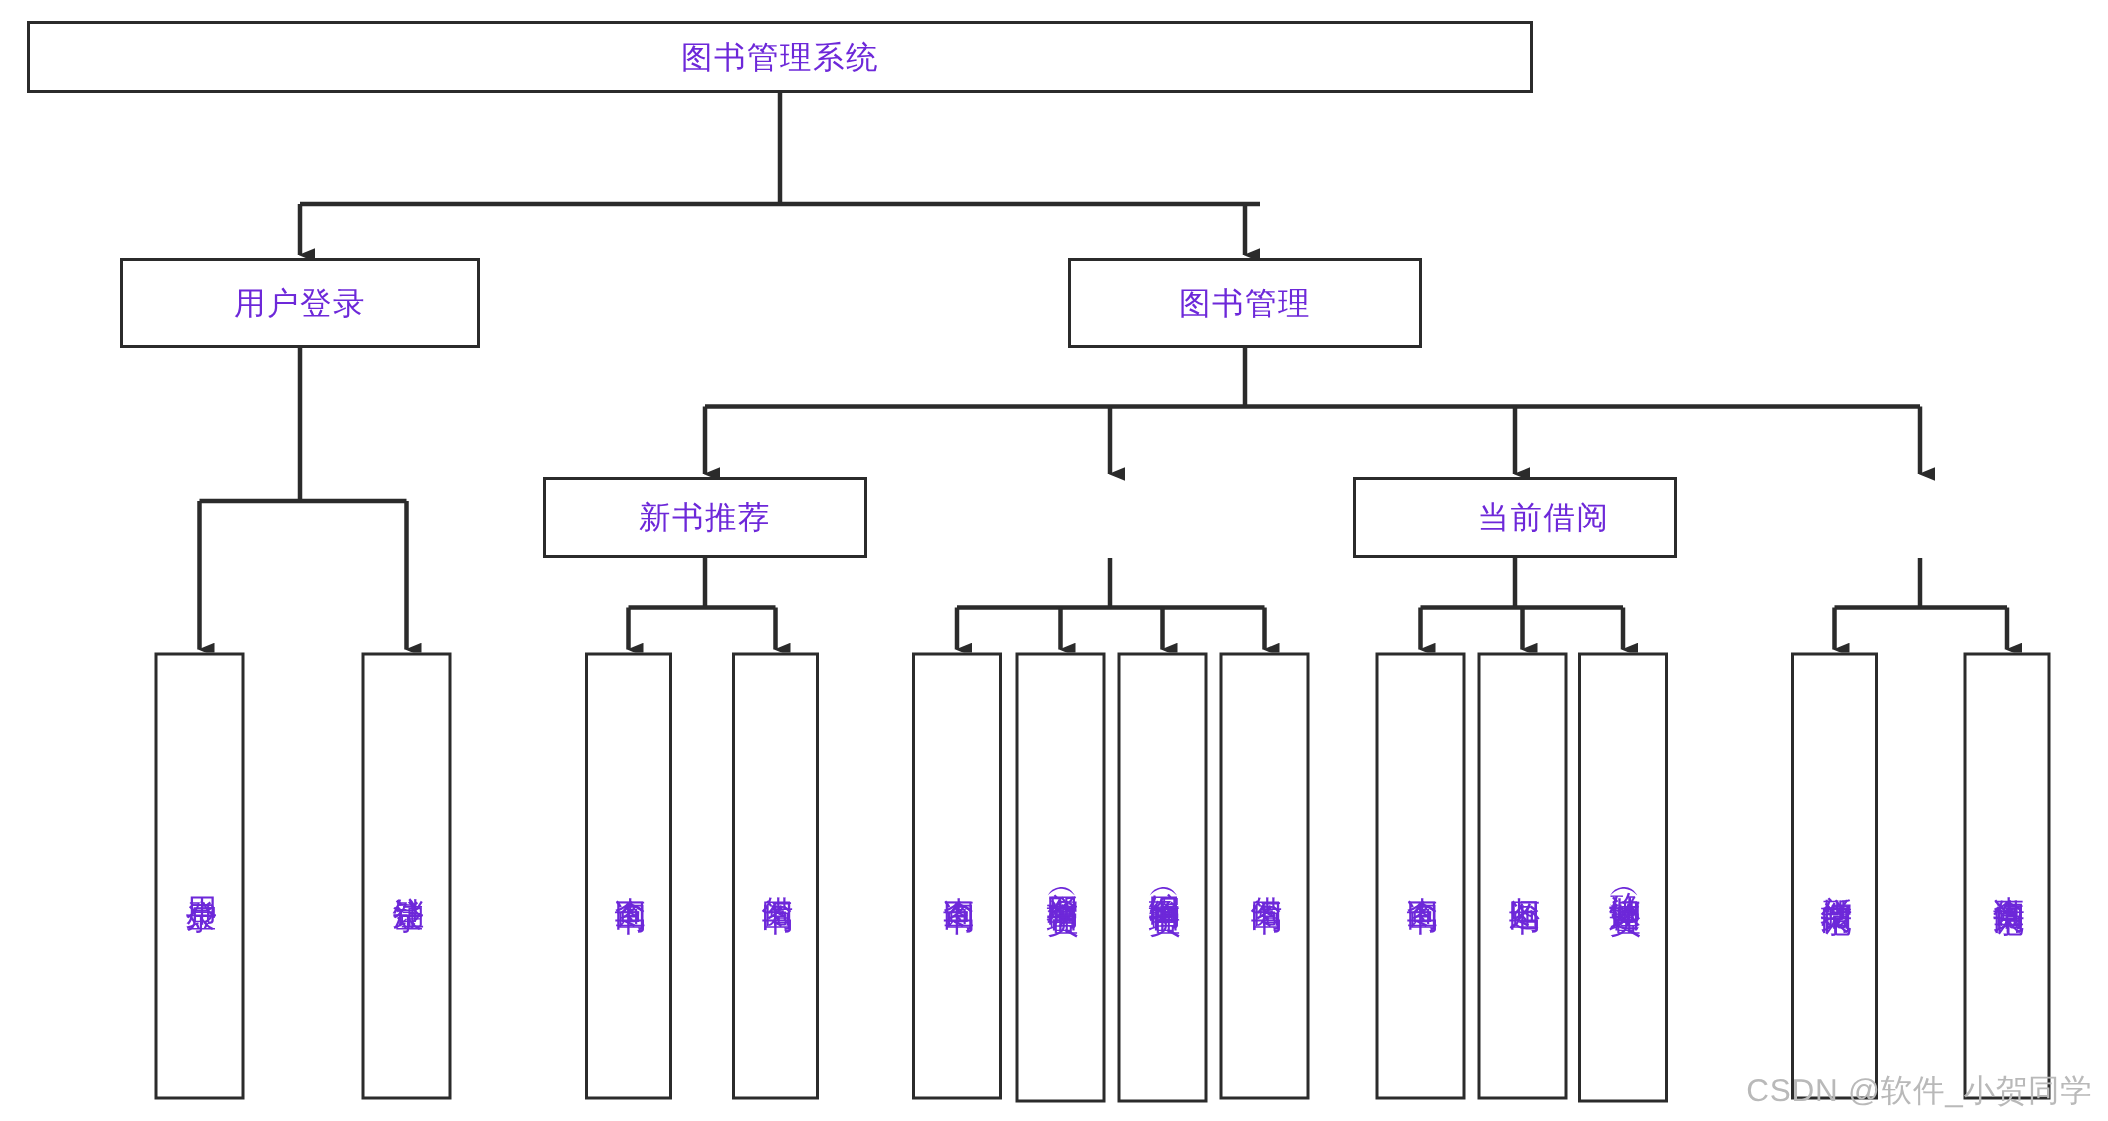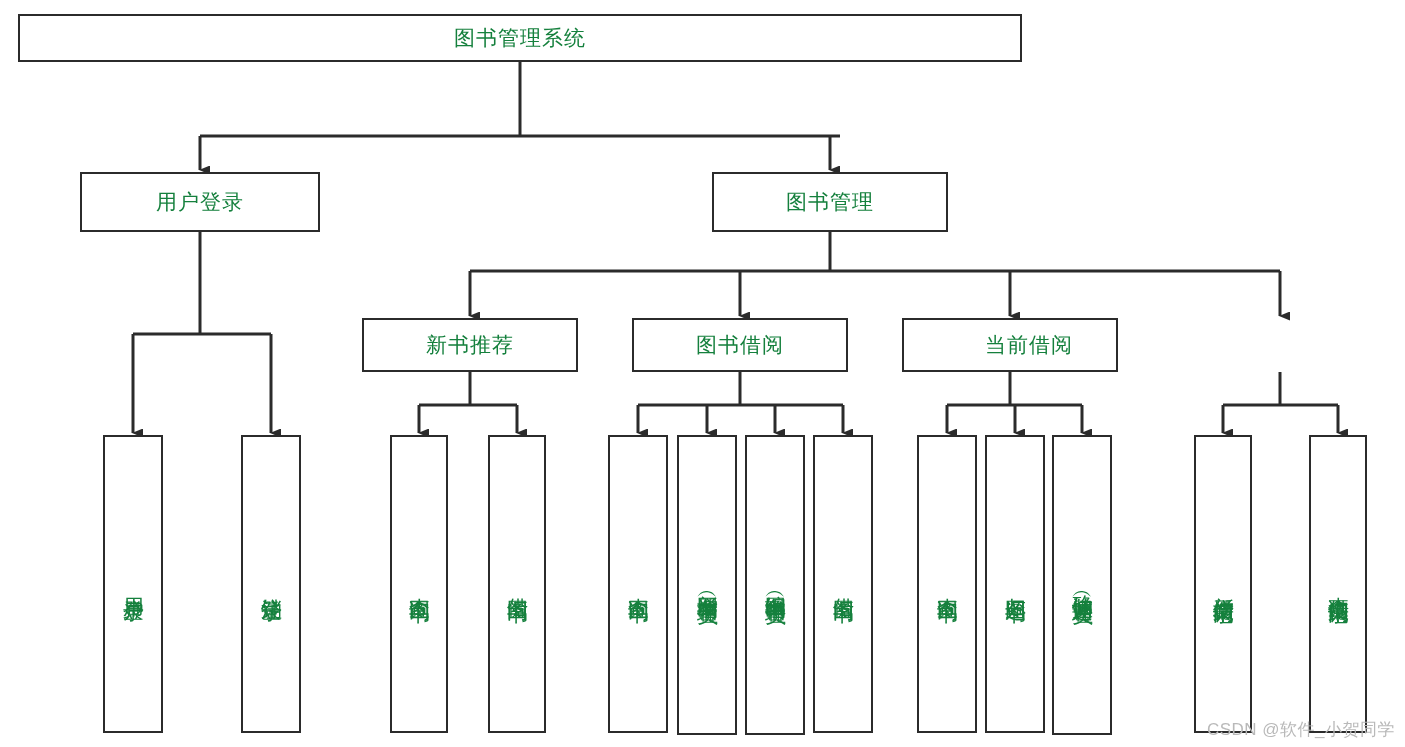--- a/index.html
+++ b/index.html
@@ -26,40 +26,40 @@
     pointer-events: none;
   }
   .node {
     position: absolute;
     box-sizing: border-box;
     background: #ffffff;
     border: 2px solid #2b2b2b;
     display: flex;
     align-items: center;
     justify-content: center;
-    color: #15803d;
+    color: #6d28d9;
   }
   .node.horiz {
     font-size: 21px;
     letter-spacing: 1px;
   }
   .node.vert {
     writing-mode: vertical-rl;
     text-orientation: upright;
     font-size: 21px;
     line-height: 1.18;
     letter-spacing: 1.5px;
     padding: 6px 0;
     white-space: nowrap;
   }
   #watermark {
     position: absolute;
     right: 10px;
     bottom: 6px;
-    font-size: 17px;
+    font-size: 21px;
     color: #b9b9b9;
     letter-spacing: 0.5px;
     white-space: nowrap;
   }
 </style>
 </head>
 <body>
 
 <div id="canvas" style="background: rgb(255, 255, 255);">
 
@@ -114,21 +114,20 @@
       <path d="M1338,405 L1338,433" marker-end="url(#arrowhead)"></path>
     </g>
   </svg>
 
   <div class="node horiz" style="left: 18px; top: 14px; width: 1004px; height: 48px; border-color: rgb(43, 43, 43); background: rgb(255, 255, 255);">图书管理系统</div>
 
   <div class="node horiz" style="left: 80px; top: 172px; width: 240px; height: 60px; border-color: rgb(43, 43, 43); background: rgb(255, 255, 255);">用户登录</div>
   <div class="node horiz" style="left: 362px; top: 318px; width: 216px; height: 54px; border-color: rgb(43, 43, 43); background: rgb(255, 255, 255);">新书推荐</div>
 
   <div class="node horiz" style="left: 712px; top: 172px; width: 236px; height: 60px; border-color: rgb(43, 43, 43); background: rgb(255, 255, 255);">图书管理</div>
-  <div class="node horiz" style="left: 632px; top: 318px; width: 216px; height: 54px; border-color: rgb(43, 43, 43); background: rgb(255, 255, 255);">图书借阅</div>
   <div class="node horiz" style="left: 902px; top: 318px; width: 216px; height: 54px; border-color: rgb(43, 43, 43); background: rgb(255, 255, 255); padding-left: 38px;">当前借阅</div>
 
   <div class="node vert" style="left: 103px; top: 435px; width: 60px; height: 298px; border-color: rgb(43, 43, 43); background: rgb(255, 255, 255);">用户登录</div>
   <div class="node vert" style="left: 241px; top: 435px; width: 60px; height: 298px; border-color: rgb(43, 43, 43); background: rgb(255, 255, 255);">注销登录</div>
   <div class="node vert" style="left: 390px; top: 435px; width: 58px; height: 298px; border-color: rgb(43, 43, 43); background: rgb(255, 255, 255);">查询图书</div>
   <div class="node vert" style="left: 488px; top: 435px; width: 58px; height: 298px; border-color: rgb(43, 43, 43); background: rgb(255, 255, 255);">借阅图书</div>
   <div class="node vert" style="left: 608px; top: 435px; width: 60px; height: 298px; border-color: rgb(43, 43, 43); background: rgb(255, 255, 255);">查询图书</div>
   <div class="node vert" style="left: 677px; top: 435px; width: 60px; height: 300px; border-color: rgb(43, 43, 43); background: rgb(255, 255, 255);">新增图书（管理员）</div>
   <div class="node vert" style="left: 745px; top: 435px; width: 60px; height: 300px; border-color: rgb(43, 43, 43); background: rgb(255, 255, 255);">编辑图书（管理员）</div>
   <div class="node vert" style="left: 813px; top: 435px; width: 60px; height: 298px; border-color: rgb(43, 43, 43); background: rgb(255, 255, 255);">借阅图书</div>

